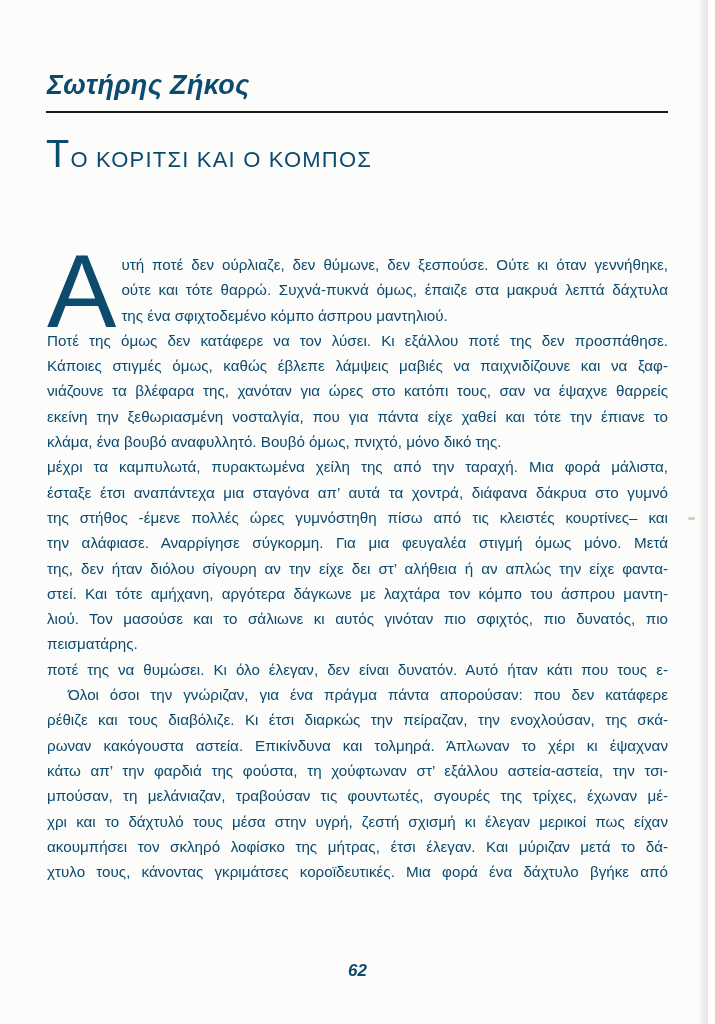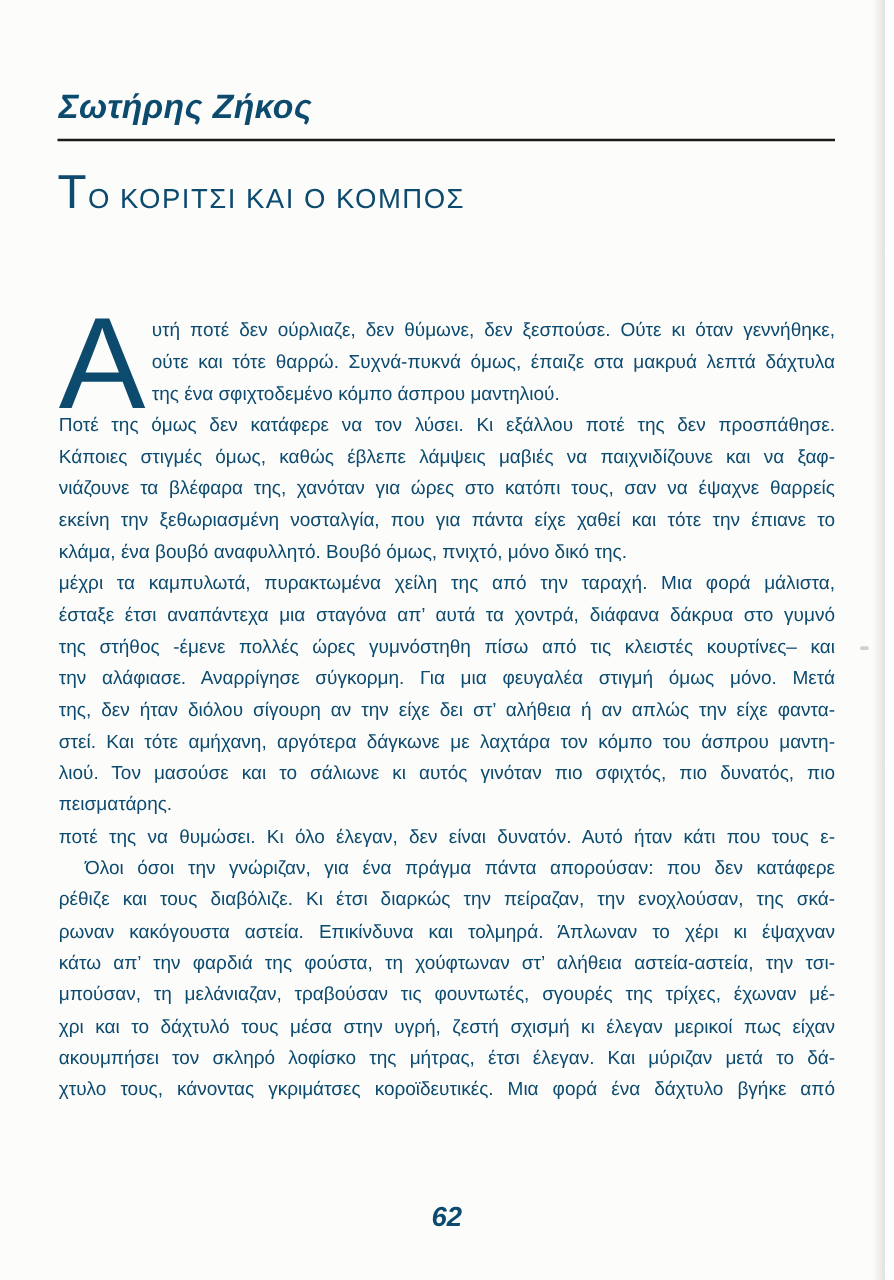--- a/index.html
+++ b/index.html
@@ -62,21 +62,21 @@
     line-height: 78px;
     height: 75px;
     margin: 0 5px 0 0;
   }
   .pageno {
     position: absolute;
     left: 0;
     top: 961px;
     width: 715px;
     text-align: center;
-    font-size: 22px;
+    font-size: 17px;
     font-weight: 700;
     font-style: italic;
   }
   .scan-edge {
     position: absolute;
     right: 0;
     top: 0;
     width: 10px;
     height: 1024px;
     background: linear-gradient(to right, rgba(0,0,0,0), rgba(0,0,0,0.10));
@@ -121,21 +121,21 @@
         <div class="line">της, δεν ήταν διόλου σίγουρη αν την είχε δει στ’ αλήθεια ή αν απλώς την είχε φαντα-</div>
         <div class="line">στεί. Και τότε αμήχανη, αργότερα δάγκωνε με λαχτάρα τον κόμπο του άσπρου μαντη-</div>
         <div class="line">λιού. Τον μασούσε και το σάλιωνε κι αυτός γινόταν πιο σφιχτός, πιο δυνατός, πιο</div>
         <div class="line endline">πεισματάρης.</div>
       </div>
       <div class="para">
         <div class="line">ποτέ της να θυμώσει. Κι όλο έλεγαν, δεν είναι δυνατόν. Αυτό ήταν κάτι που τους ε-</div>
         <div class="line firstline">Όλοι όσοι την γνώριζαν, για ένα πράγμα πάντα απορούσαν: που δεν κατάφερε</div>
         <div class="line">ρέθιζε και τους διαβόλιζε. Κι έτσι διαρκώς την πείραζαν, την ενοχλούσαν, της σκά-</div>
         <div class="line">ρωναν κακόγουστα αστεία. Επικίνδυνα και τολμηρά. Άπλωναν το χέρι κι έψαχναν</div>
-        <div class="line">κάτω απ’ την φαρδιά της φούστα, τη χούφτωναν στ’ αλήθεια αστεία-αστεία, την τσι-</div>
+        <div class="line">κάτω απ’ την φαρδιά της φούστα, τη χούφτωναν στ’ εξάλλου αστεία-αστεία, την τσι-</div>
         <div class="line">μπούσαν, τη μελάνιαζαν, τραβούσαν τις φουντωτές, σγουρές της τρίχες, έχωναν μέ-</div>
         <div class="line">χρι και το δάχτυλό τους μέσα στην υγρή, ζεστή σχισμή κι έλεγαν μερικοί πως είχαν</div>
         <div class="line">ακουμπήσει τον σκληρό λοφίσκο της μήτρας, έτσι έλεγαν. Και μύριζαν μετά το δά-</div>
         <div class="line">χτυλο τους, κάνοντας γκριμάτσες κοροϊδευτικές. Μια φορά ένα δάχτυλο βγήκε από</div>
       </div>
     </div>
   <div class="pageno">62</div>
   <div class="scan-speck"></div>
   <div class="scan-edge"></div>
 </div>

